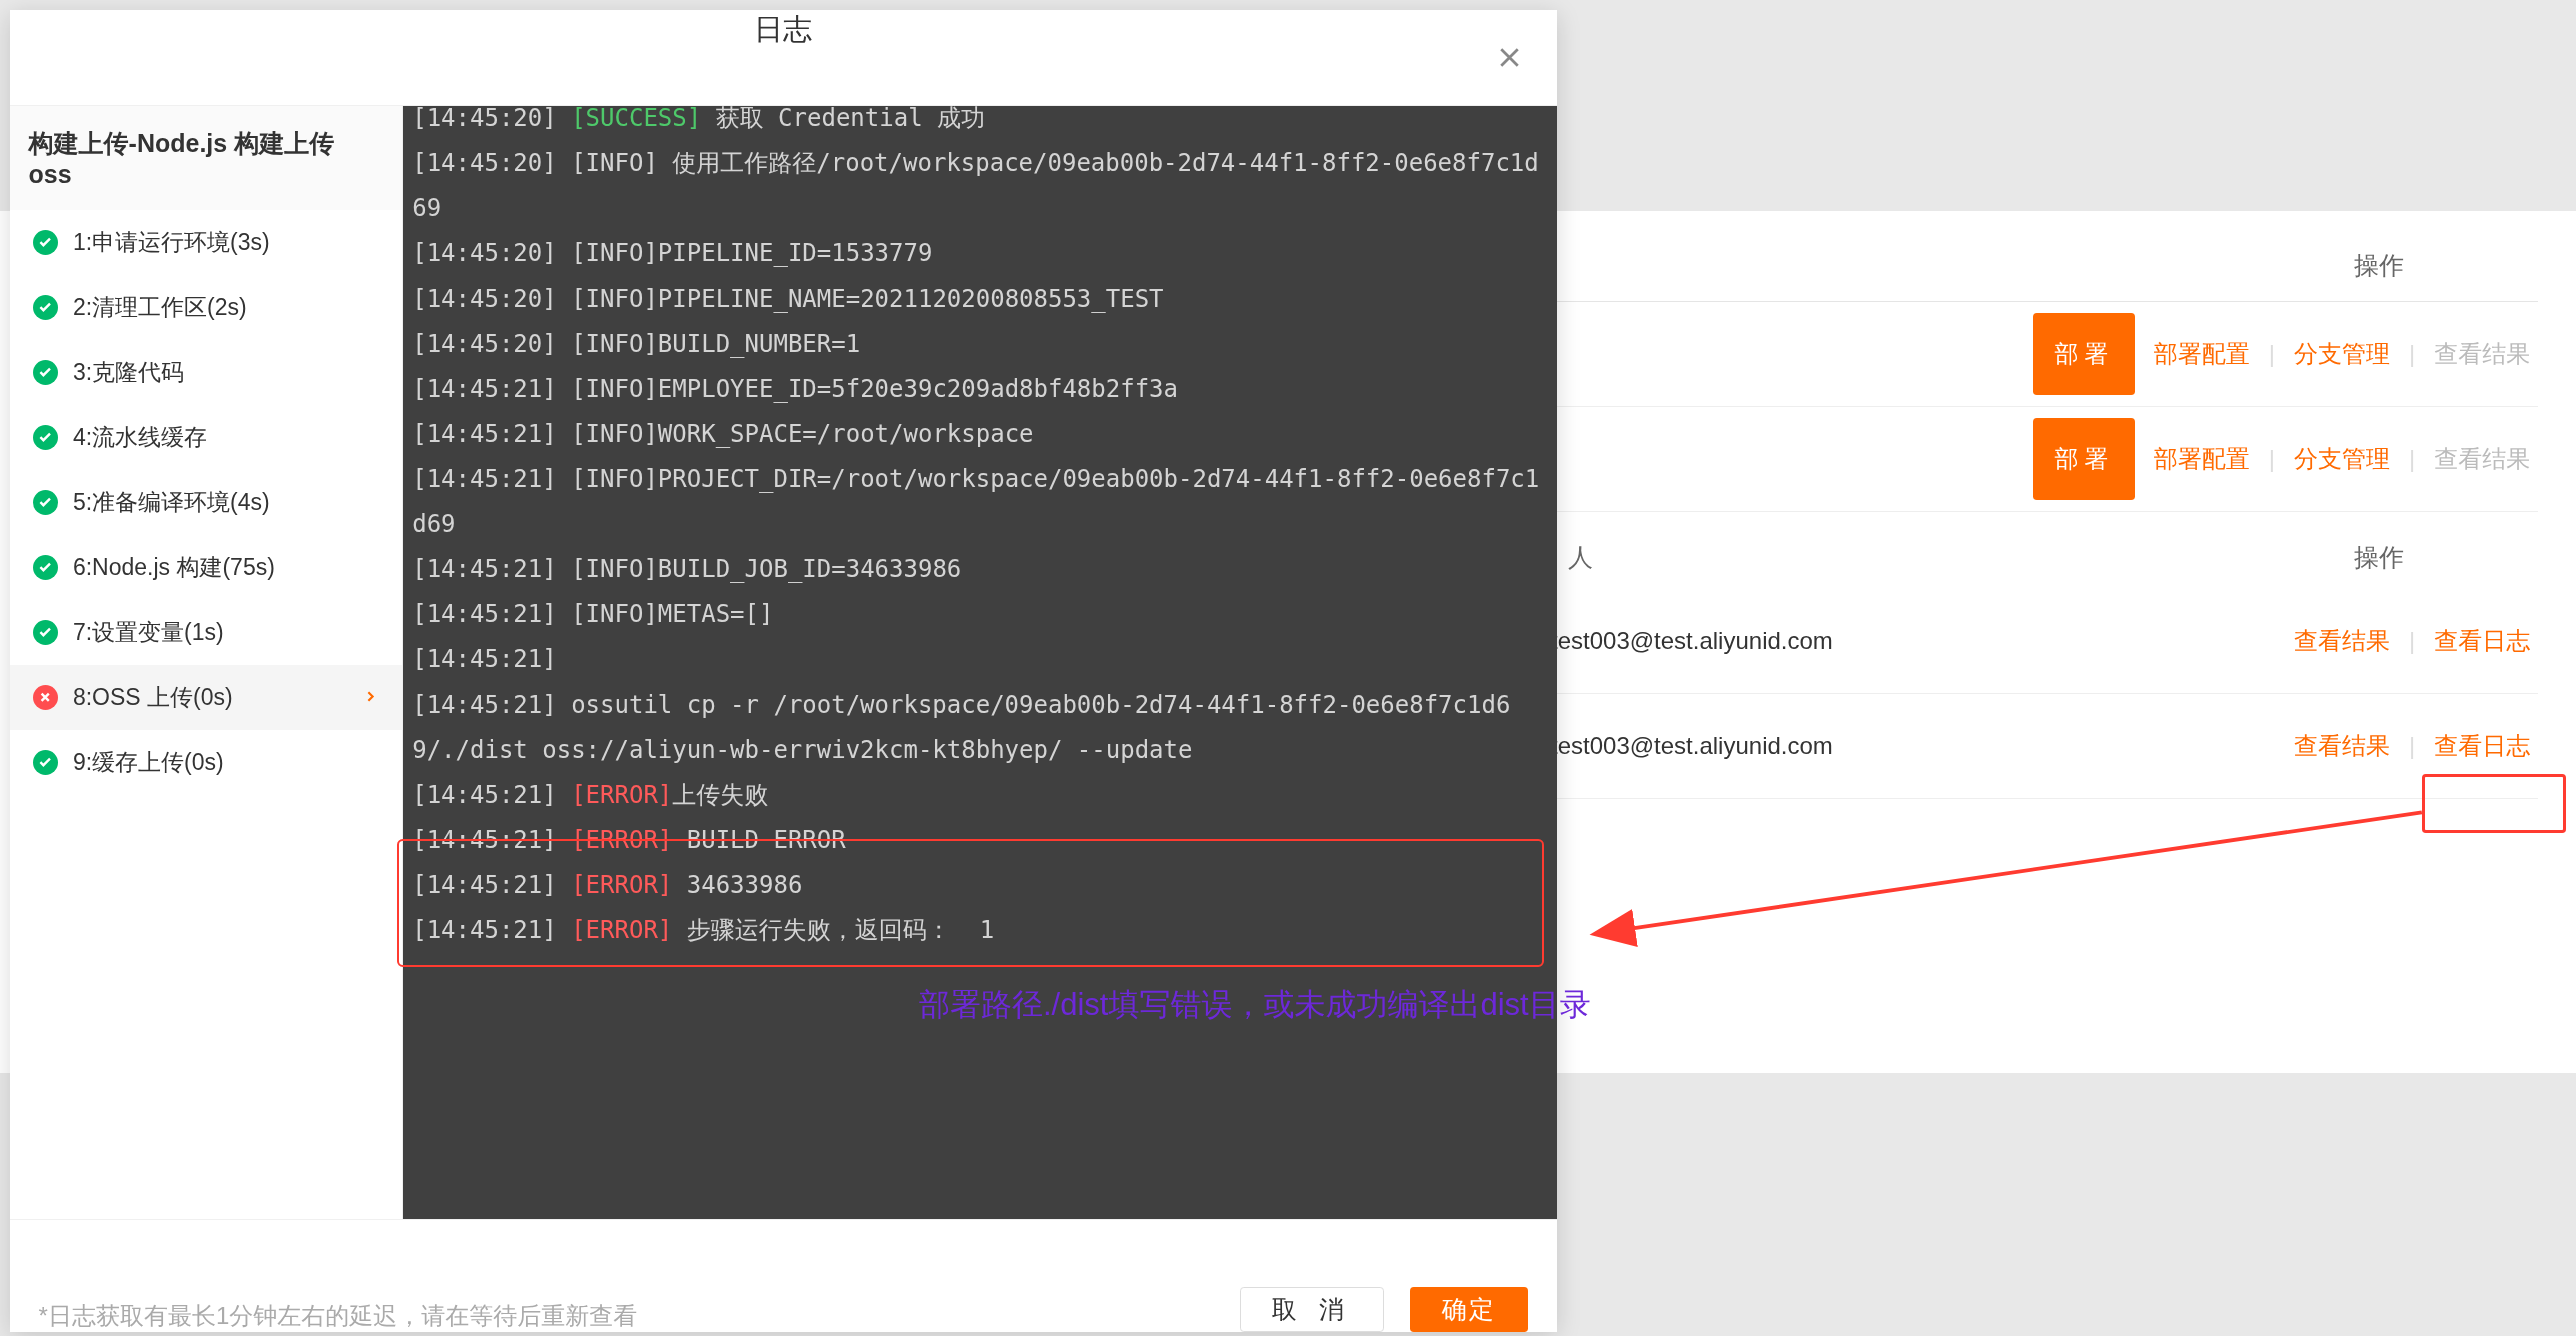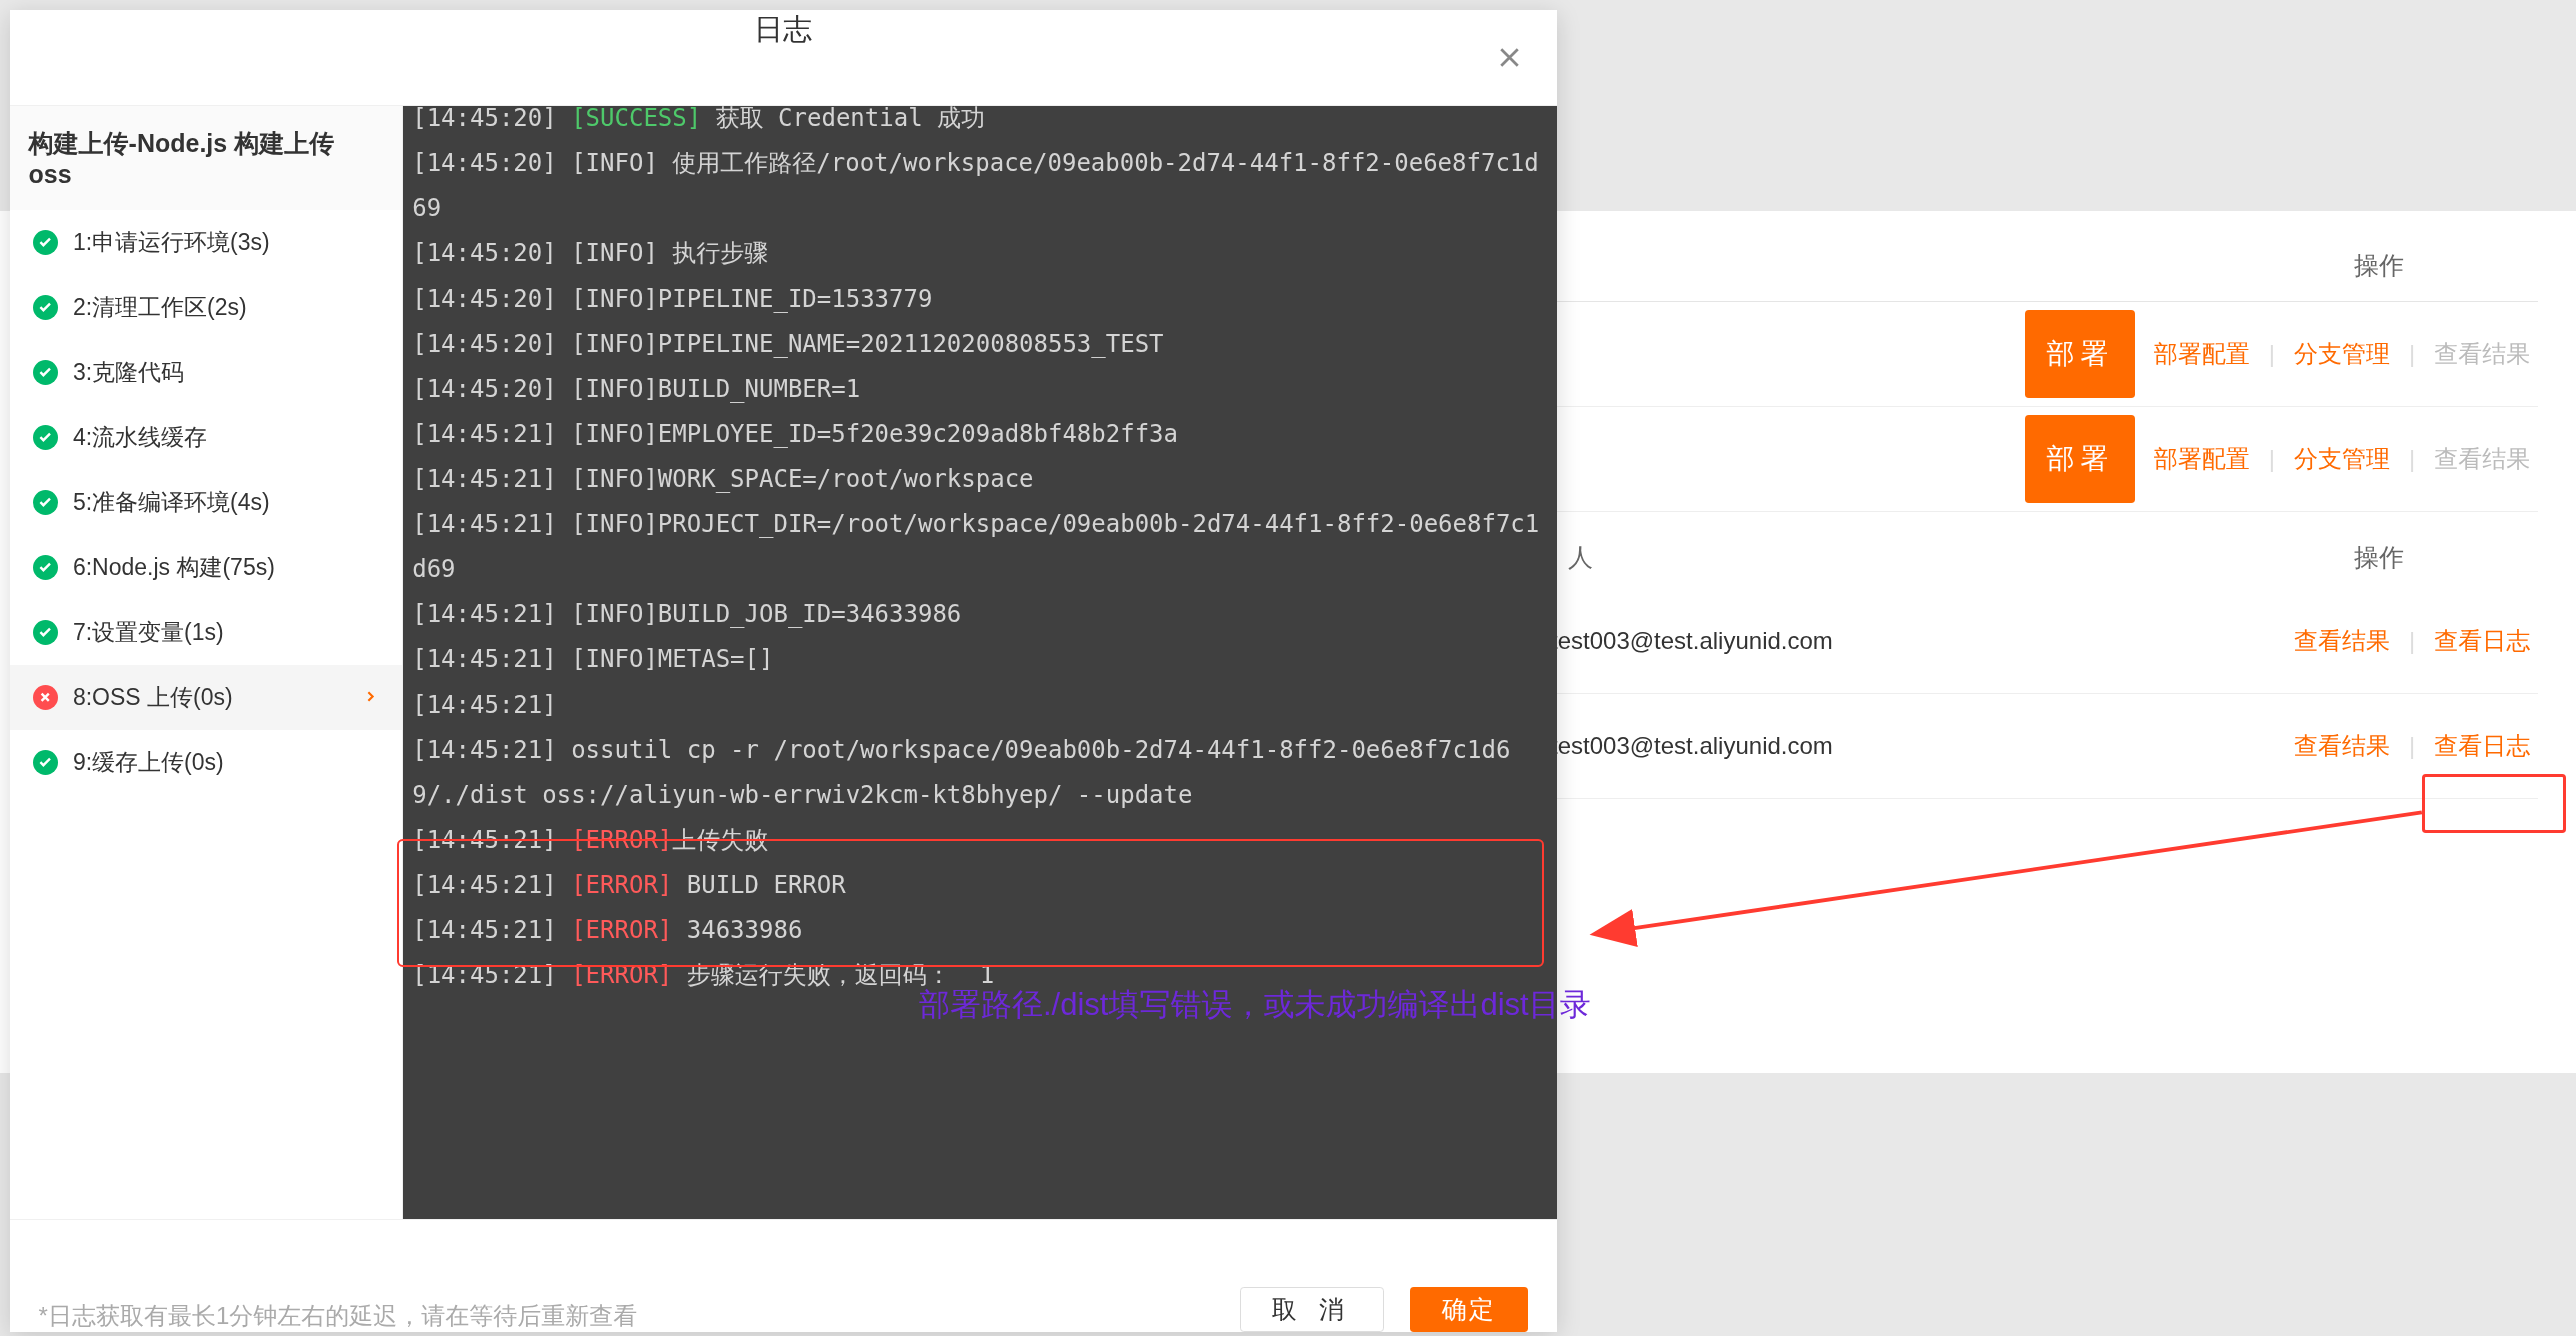--- a/index.html
+++ b/index.html
@@ -6,21 +6,21 @@
     body { font-family: -apple-system, BlinkMacSystemFont, "Segoe UI", "PingFang SC", "Hiragino Sans GB", "Microsoft YaHei", sans-serif; font-size: 13.4px; color: #333; background: #f0f2f5; width: 2576px; height: 1337px; position: relative; overflow: hidden; }
 
     .backdrop { position: absolute; inset: 0; background: #e8e8e8; }
 
     .bg-table { position: absolute; top: 211px; left: 0; right: 0; height: 862px; background: #fff; padding: 19px 38px; }
     .bg-header { display: flex; justify-content: space-between; padding: 19px 0; color: #666; border-bottom: 1px solid #e5e5e5; }
     .bg-header .op { margin-right: 134px; font-size: 25px; }
     .bg-row { display: flex; justify-content: flex-end; align-items: center; height: 105px; border-bottom: 1px solid #eee; gap: 23px; padding-right: 7.7px; }
     .bg-cell-email { position: absolute; left: 1551px; font-size: 24px; color: #333; }
     .bg-actions { display: flex; align-items: center; gap: 19px; }
-    .bg-btn-deploy { background: #ff6a00; color: #fff; padding: 25px 21px; border-radius: 3.8px; font-size: 28px; letter-spacing: 5.7px; }
+    .bg-btn-deploy { background: #ff6a00; color: #fff; padding: 25px 21px; border-radius: 3.8px; font-size: 24px; letter-spacing: 5.7px; }
     .bg-link { color: #ff6a00; font-size: 24px; cursor: pointer; }
     .bg-link.disabled { color: #bbb; }
     .bg-sep { color: #ddd; font-size: 24px; }
     .bg-header2 { display: flex; justify-content: space-between; padding: 29px 0 15.3px; color: #666; font-size: 25px; }
     .bg-header2 .op { margin-right: 134px; }
 
     .modal-overlay { position: absolute; top: 9.6px; left: 9.6px; width: 1547px; height: 1322px; background: #fff; box-shadow: 0 3.8px 23px rgba(0,0,0,.15); display: flex; flex-direction: column; }
     .modal-header { height: 96px; display: flex; justify-content: center; position: relative; border-bottom: 1px solid #f0f0f0; }
     .modal-title { font-size: 29px; font-weight: 500; color: #333; }
     .close-icon { position: absolute; right: 31px; top: 31px; cursor: pointer; color: #888; }
@@ -203,21 +203,20 @@
               </svg>
             </span>
             <span>9:缓存上传(0s)</span>
           </div>
         </div>
     </div>
 
     <div class="log-pane" id="logpane">
         <div class="log-line" style="margin-top: -21px;"><span class="ts">[14:45:20]</span> <span class="success-tag">[SUCCESS]</span><span> 获取 Credential 成功</span></div>
         <div class="log-line"><span class="ts">[14:45:20]</span> <span class="info-tag">[INFO]</span><span> 使用工作路径/root/workspace/09eab00b-2d74-44f1-8ff2-0e6e8f7c1d69</span></div>
-        <div class="log-line"><span class="ts">[14:45:20]</span> <span class="info-tag">[INFO]</span><span> 执行步骤</span></div>
         <div class="log-line"><span class="ts">[14:45:20]</span> <span class="info-tag">[INFO]</span><span>PIPELINE_ID=1533779</span></div>
         <div class="log-line"><span class="ts">[14:45:20]</span> <span class="info-tag">[INFO]</span><span>PIPELINE_NAME=2021120200808553_TEST</span></div>
         <div class="log-line"><span class="ts">[14:45:20]</span> <span class="info-tag">[INFO]</span><span>BUILD_NUMBER=1</span></div>
         <div class="log-line"><span class="ts">[14:45:21]</span> <span class="info-tag">[INFO]</span><span>EMPLOYEE_ID=5f20e39c209ad8bf48b2ff3a</span></div>
         <div class="log-line"><span class="ts">[14:45:21]</span> <span class="info-tag">[INFO]</span><span>WORK_SPACE=/root/workspace</span></div>
         <div class="log-line"><span class="ts">[14:45:21]</span> <span class="info-tag">[INFO]</span><span>PROJECT_DIR=/root/workspace/09eab00b-2d74-44f1-8ff2-0e6e8f7c1d69</span></div>
         <div class="log-line"><span class="ts">[14:45:21]</span> <span class="info-tag">[INFO]</span><span>BUILD_JOB_ID=34633986</span></div>
         <div class="log-line"><span class="ts">[14:45:21]</span> <span class="info-tag">[INFO]</span><span>METAS=[]</span></div>
         <div class="log-line"><span class="ts">[14:45:21]</span><span></span></div>
         <div class="log-line"><span class="ts">[14:45:21]</span><span> ossutil cp -r /root/workspace/09eab00b-2d74-44f1-8ff2-0e6e8f7c1d69/./dist oss://aliyun-wb-errwiv2kcm-kt8bhyep/ --update</span></div>

